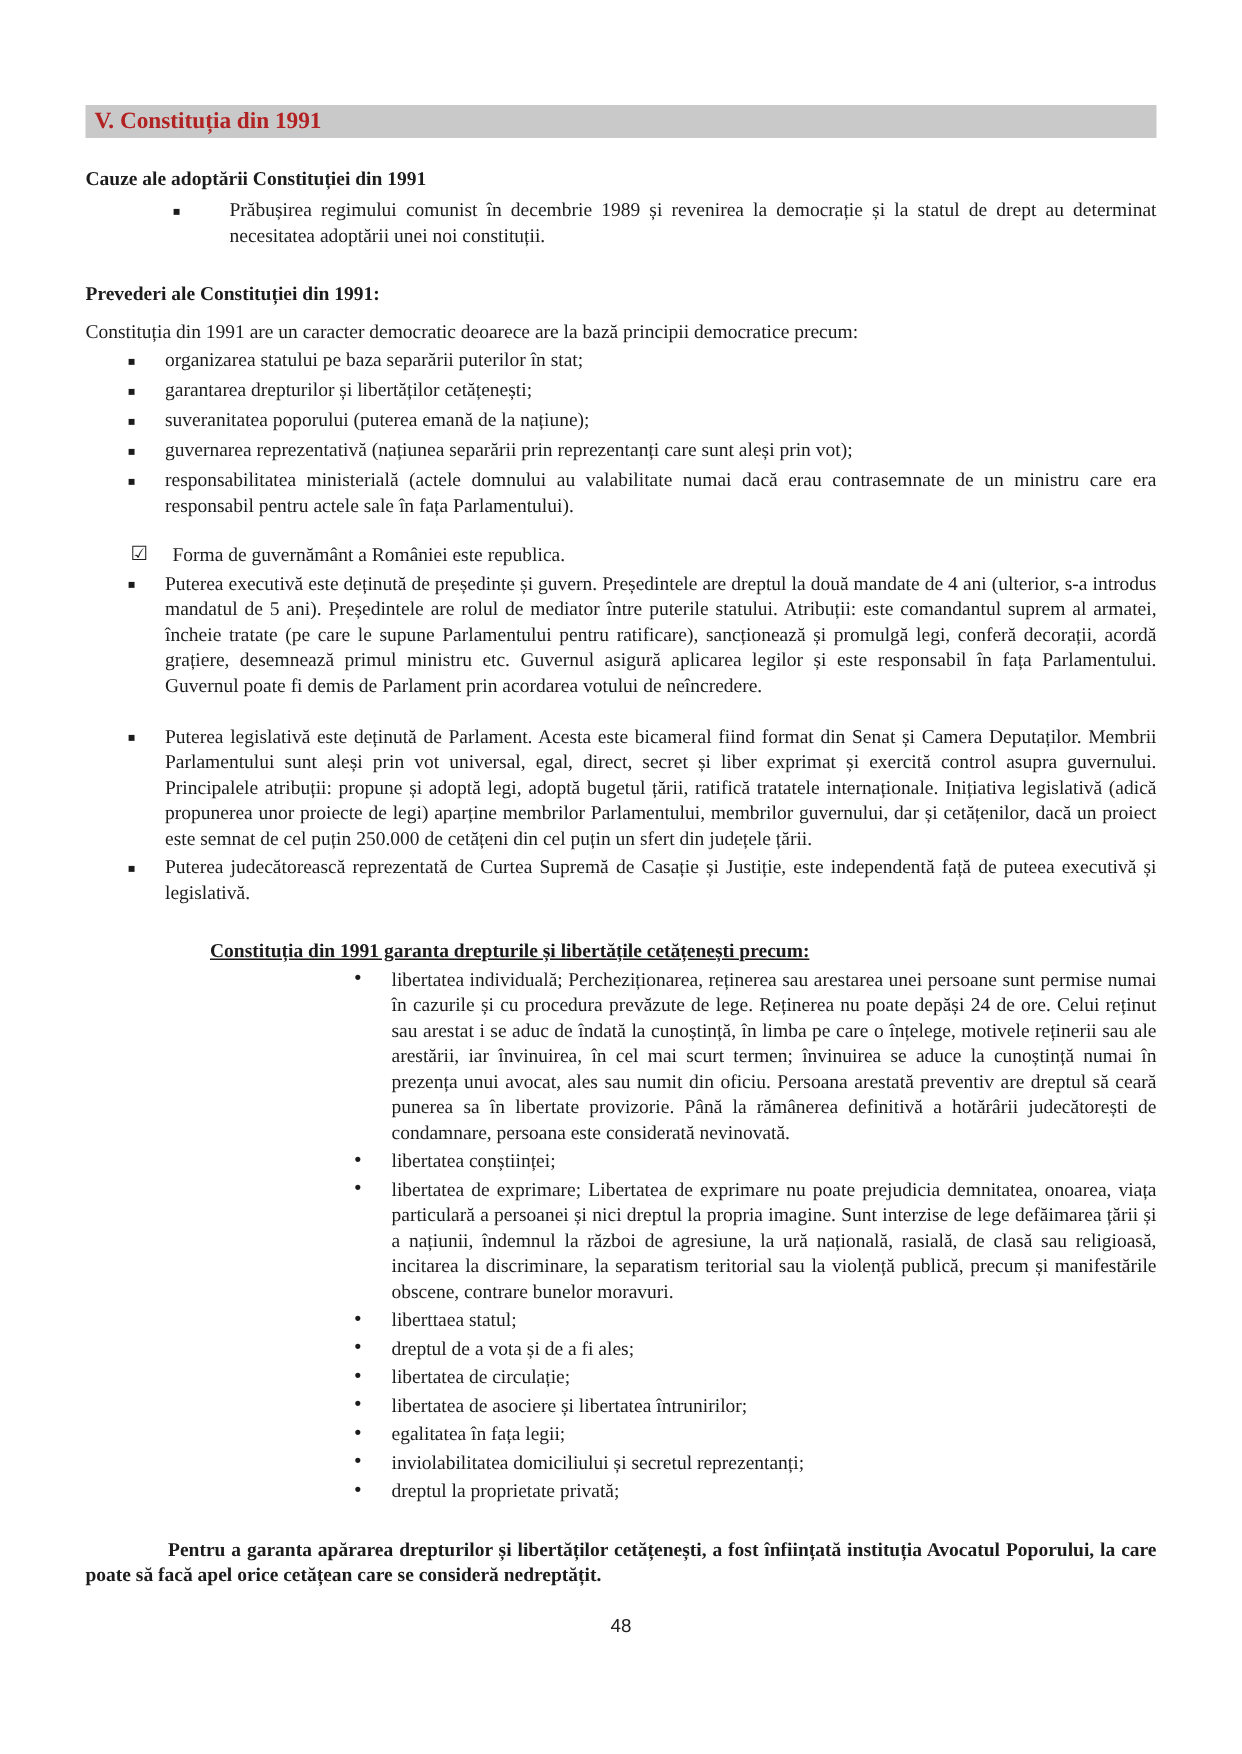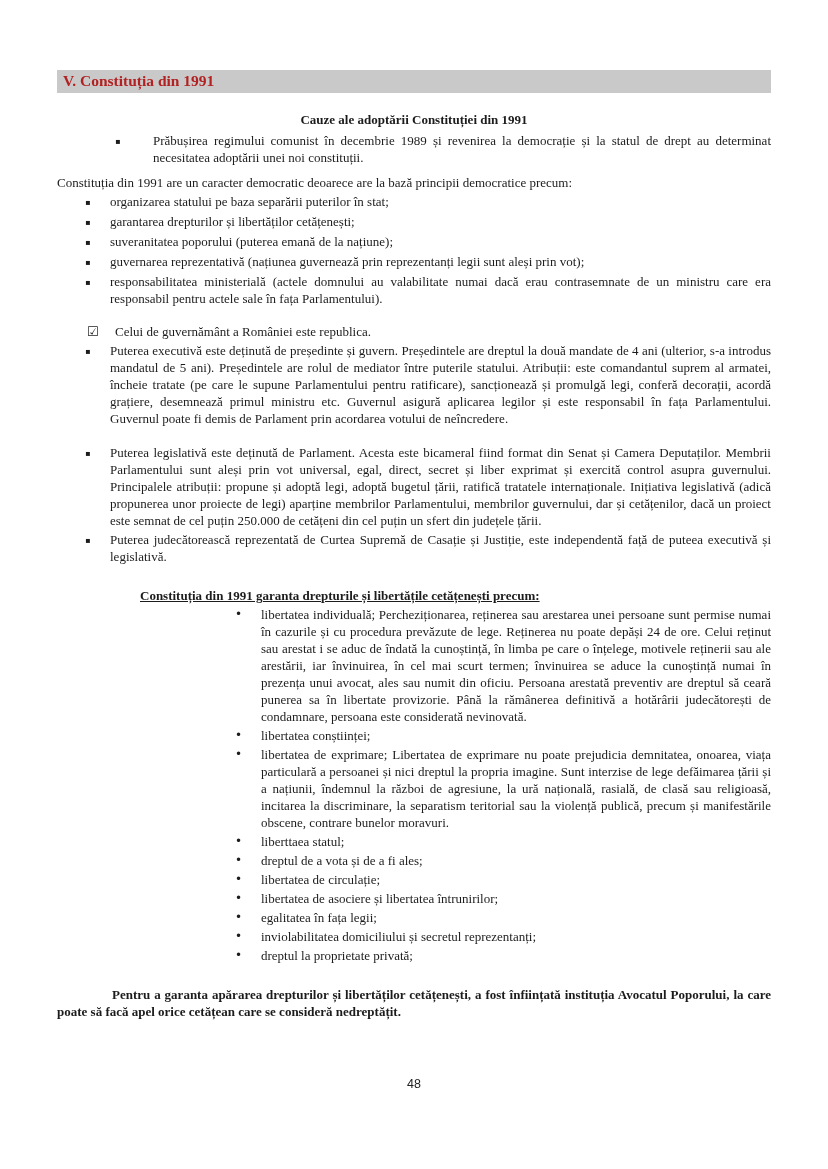--- a/index.html
+++ b/index.html
@@ -15,21 +15,21 @@
   .title-bar{
     background:#c9c9c9;
     padding:2px 8px 3px 6px;
     margin-bottom:18px;
   }
   .title-text{
     color:#b22222;
     font-weight:bold;
     font-size:15.5px;
   }
-  .bold-head{font-weight:bold;font-size:13px;margin:0 0 4px 0;text-align:center;}
+  .bold-head{font-weight:bold;font-size:13px;margin:0 0 4px 0;}
   .mt-md{margin-top:22px;}
   .para{margin:8px 0 2px 0;text-align:justify;}
   .row{display:flex;margin-top:2px;}
   .marker{flex:none;text-align:left;}
   .sq{font-size:8px;line-height:17px;padding-top:1px;font-family:"DejaVu Sans",sans-serif;}
   .rd{font-size:12px;line-height:17px;font-family:"DejaVu Sans",sans-serif;}
   .text{flex:1;text-align:justify;}
   .causes-row{margin-left:58px;}
   .causes-row .marker{width:38px;}
   .principles .row{margin-left:28px;}
@@ -67,48 +67,49 @@
     <header class="title-bar">
       <span class="title-text">V. Constituția din 1991</span>
     </header>
 
     <h3 class="bold-head">Cauze ale adoptării Constituției din 1991</h3>
     <div class="row causes-row">
       <span class="marker sq">▪</span>
       <span class="text">Prăbușirea regimului comunist în decembrie 1989  și revenirea la democrație și la statul de drept au determinat necesitatea adoptării unei noi constituții.</span>
     </div>
 
+    <h3 class="bold-head mt-md">Prevederi ale Constituției din 1991:</h3>
     <p class="para"><span>Constituția din 1991 are un </span><b>caracter democratic</b><span> deoarece are la  bază principii democratice precum:</span></p>
 
     <div class="principles">
       <div class="row">
         <span class="marker sq">▪</span>
         <span class="text"><b>organizarea statului pe baza separării  puterilor în stat</b><span>;</span><b></b></span>
       </div>
       <div class="row">
         <span class="marker sq">▪</span>
         <span class="text"><b>garantarea drepturilor și libertăților cetățenești</b><span>;</span><b></b></span>
       </div>
       <div class="row">
         <span class="marker sq">▪</span>
         <span class="text"><b>suveranitatea poporului</b><span> (puterea emană de la națiune);</span><b></b></span>
       </div>
       <div class="row">
         <span class="marker sq">▪</span>
-        <span class="text"><b>guvernarea reprezentativă</b><span> (națiunea guvernează prin reprezentanți legii sunt aleși prin vot);</span><b></b></span>
+        <span class="text"><b>guvernarea reprezentativă</b><span> (națiunea separării prin reprezentanți care sunt aleși prin vot);</span><b></b></span>
       </div>
       <div class="row">
         <span class="marker sq">▪</span>
         <span class="text"><b>responsabilitatea ministerială (</b><span>actele domnului au valabilitate numai dacă erau contrasemnate de un ministru care era responsabil pentru actele sale în fața Parlamentului</span><b>).</b></span>
       </div>
     </div>
 
     <div class="check-row">
       <span class="marker">☑</span>
-      <span class="text">Celui de guvernământ a României este republica.</span>
+      <span class="text">Forma de guvernământ a României este republica.</span>
     </div>
 
 
     <div class="powers">
       <div class="row">
         <span class="marker sq">▪</span>
         <span class="text"><b>Puterea executivă</b><span> este deținută de președinte și guvern. Președintele are dreptul la două mandate de 4 ani (ulterior, s-a introdus mandatul de 5 ani). </span><b>Președintele are rolul de mediator între puterile statului.</b><span> Atribuții: este comandantul suprem al armatei, încheie tratate (pe care le supune Parlamentului pentru ratificare), sancționează și promulgă legi, conferă decorații, acordă grațiere, desemnează primul ministru etc.  Guvernul asigură aplicarea legilor și este responsabil în fața Parlamentului. Guvernul poate fi demis de Parlament prin acordarea votului de neîncredere.</span></span>
       </div>
       <div class="row gap">
         <span class="marker sq">▪</span>

